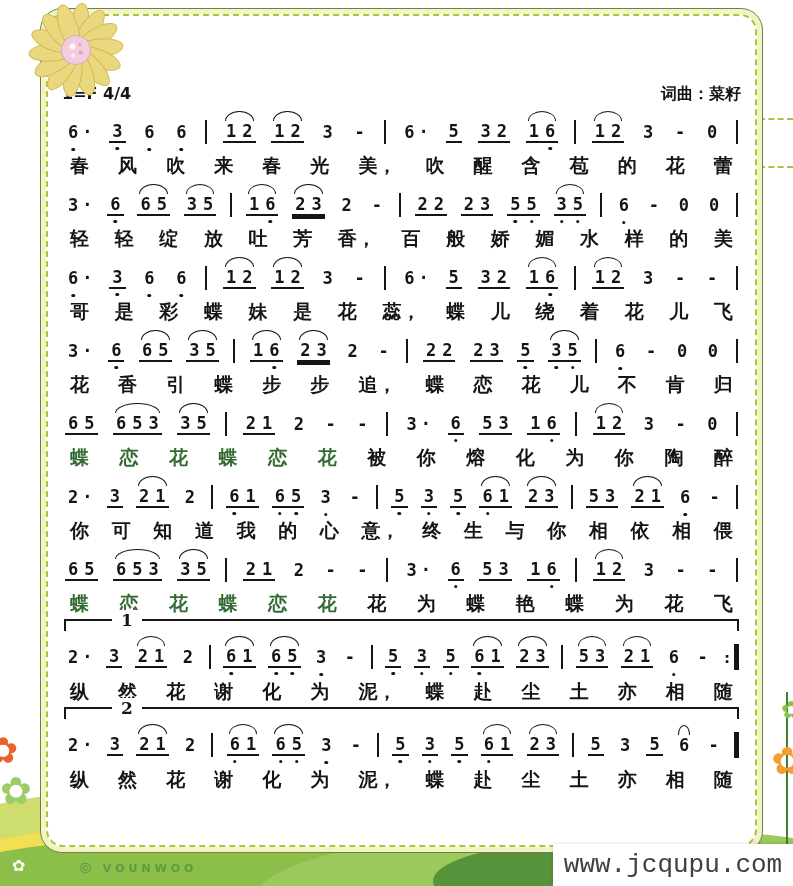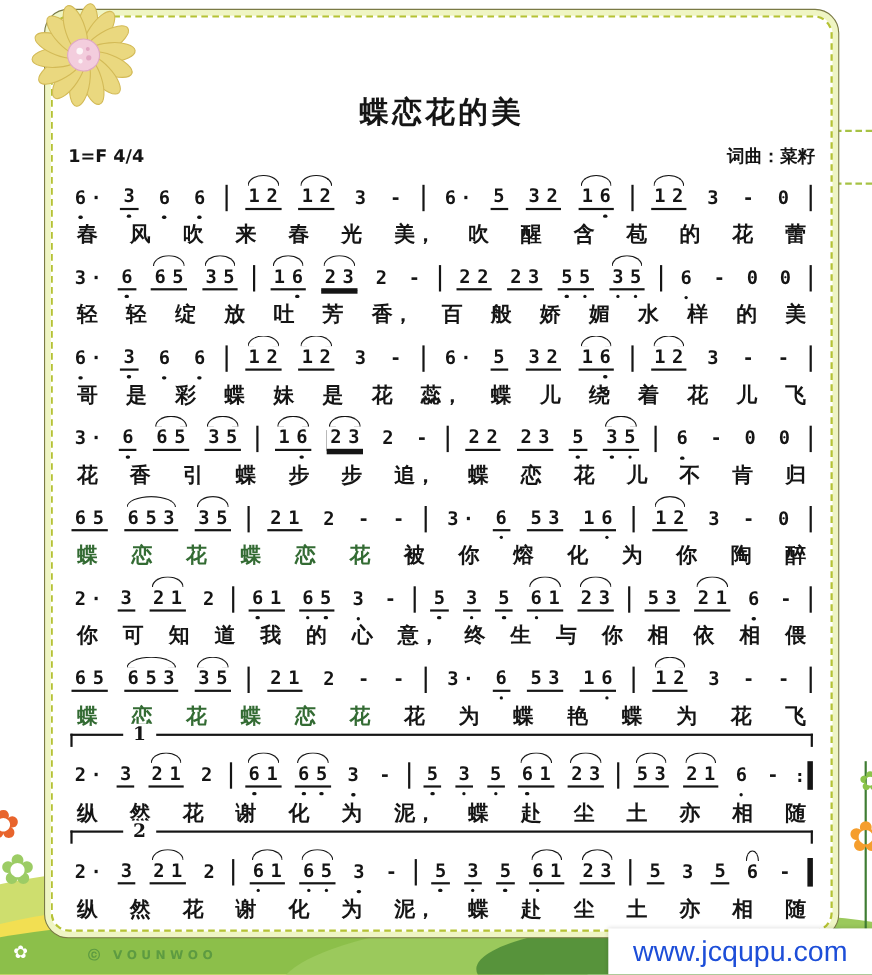--- a/index.html
+++ b/index.html
@@ -56,42 +56,41 @@
   .daisy { position:absolute; left:26px; top:0px; z-index:4; }
   .deco { position:absolute; z-index:4; line-height:1; }
   .edge-line { position:absolute; right:5px; bottom:22px; height:172px; width:2px; background:#3f7d33; z-index:1; }
   .dash-deco { position:absolute; right:0; width:34px; border-top:2px dashed #a6c244; z-index:1; }
   
   .brand { position:absolute; left:60px; bottom:10px; z-index:4;
     font-size:11px; font-weight:bold; letter-spacing:4px; color:#5d9b41;margin-left:20px; }
   .wm-strip { position:absolute; right:0; bottom:0; width:240px; height:42px; background:#ffffff;
     z-index:5; display:flex; align-items:center; justify-content:center;
     box-shadow:0 0 4px rgba(0,0,0,0.15); }
-  .wm-text { font-size:26px; color:#1d4ed8; font-family:Liberation Sans, sans-serif; }
+  .wm-text { font-size:26px; color:#404040; font-family:Liberation Mono, monospace; }
 </style>
 </head>
 <body>
 
 <div class="grass">
   <div class="hill-light"></div>
   <div class="hill-yellow"></div>
   <div class="hill-green"></div>
   <div class="hill-right"></div>
   <div class="hill-dark"></div>
 </div>
 <div class="edge-line"></div>
 <div class="dash-deco" style="top:118px;"></div>
 <div class="dash-deco" style="top:166px;"></div>
 
 <div class="frame">
   <div class="frame-inner"></div>
 </div>
 
 <div class="sheet">
-  <div class="title">蝶恋花的美</div>
   <div class="meta-row">
     <span>1=F 4/4</span>
     <span>词曲：菜籽</span>
   </div>
   <div>
       <div class="system">
         <div class="notes-row">
           <span class="grp">
             <span class="nts">
               <span class="tk lo">6</span>

